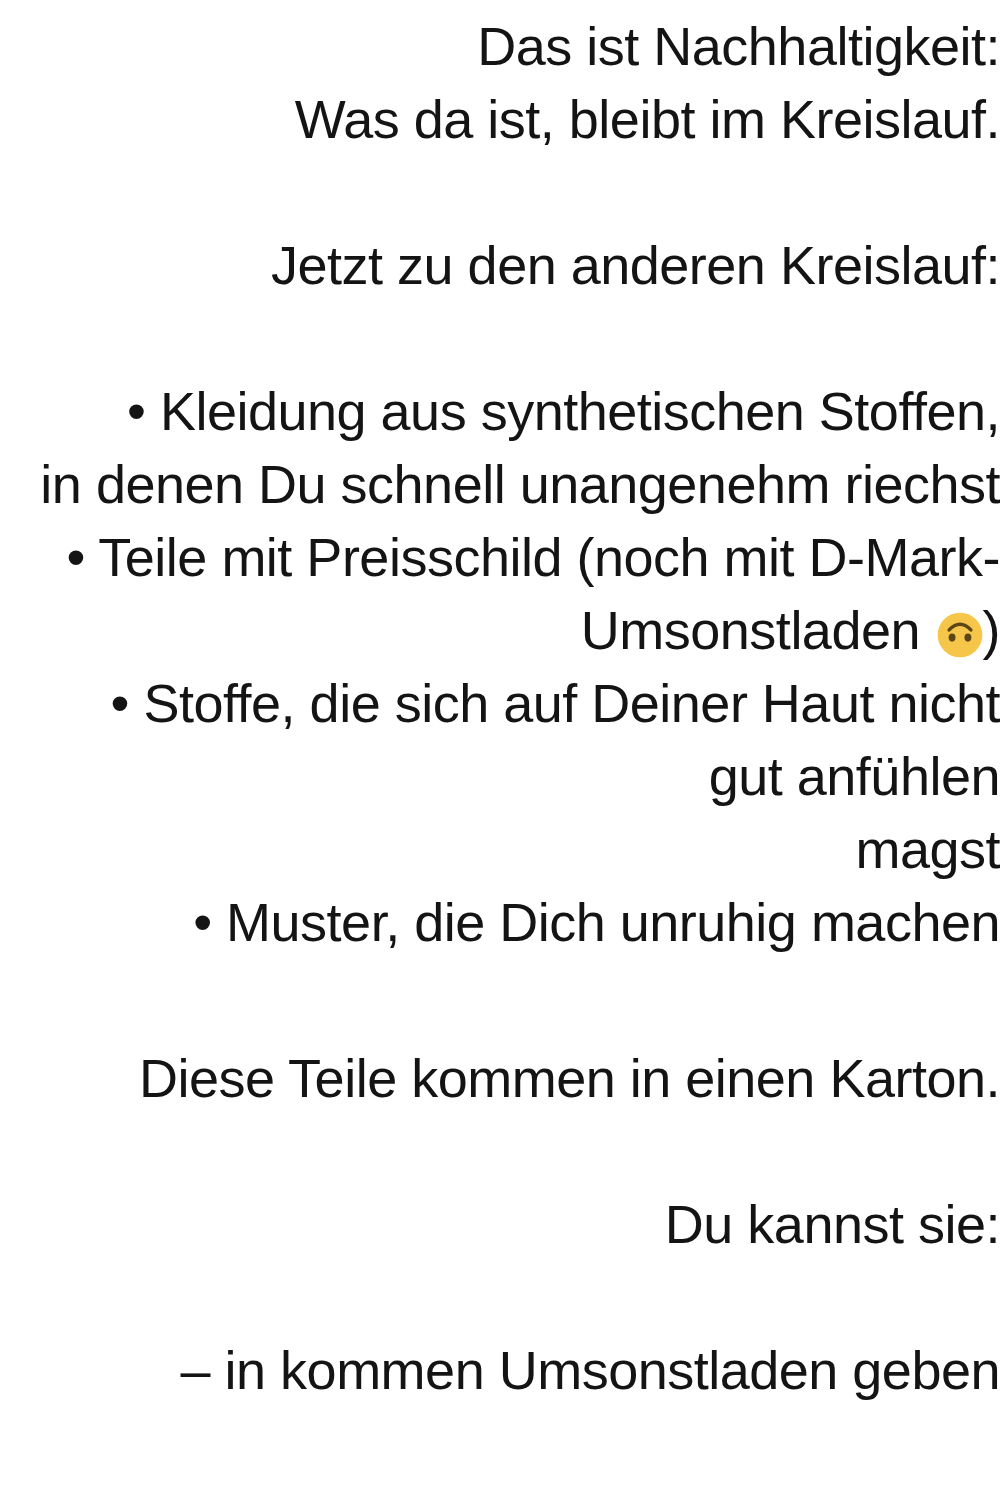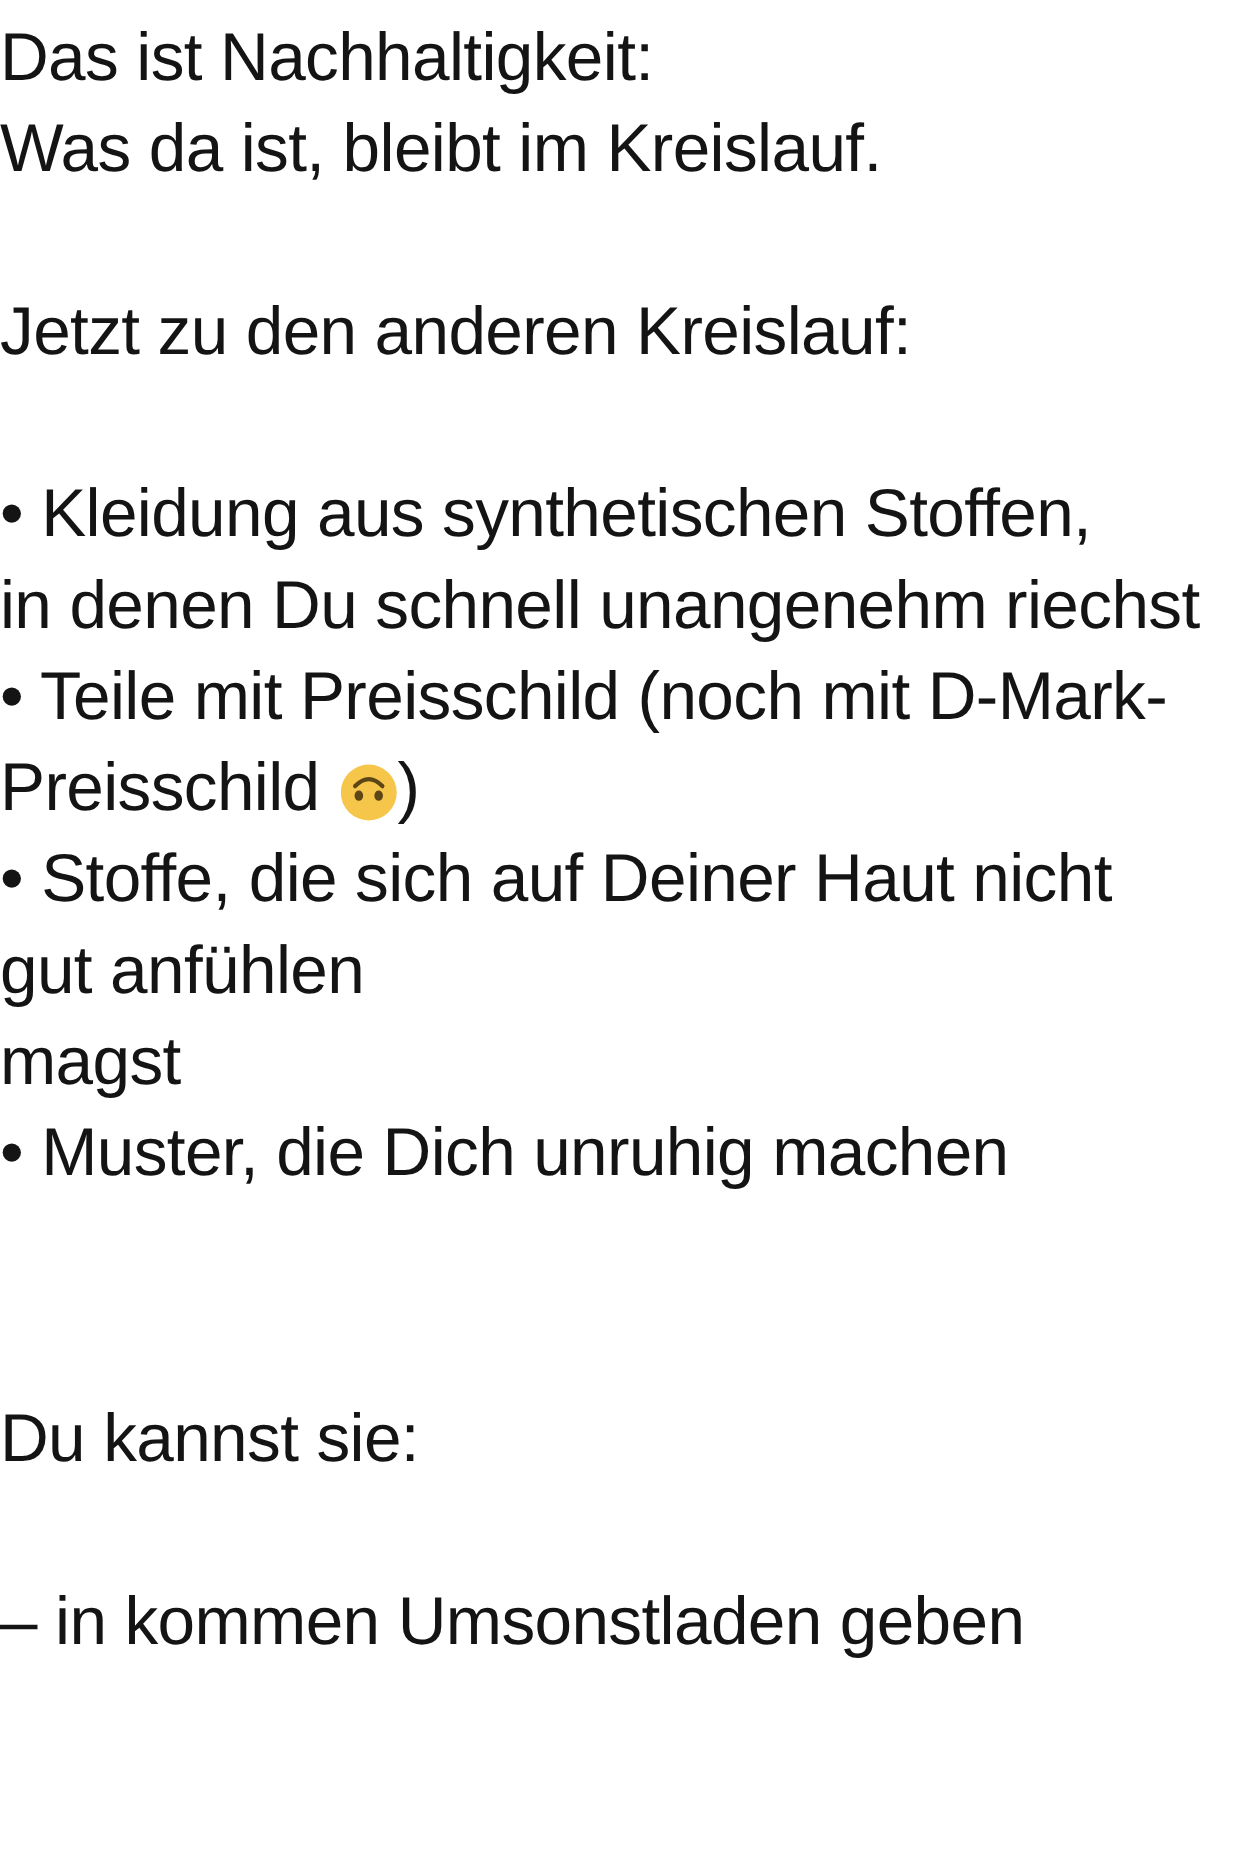--- a/index.html
+++ b/index.html
@@ -10,21 +10,21 @@
     width: 1000px;
     height: 1500px;
     background: #ffffff;
     overflow: hidden;
   }
   .poster {
     width: 1000px;
     height: 1500px;
     box-sizing: border-box;
     padding-top: 10px;
-    text-align: left;
+    text-align: right;
     font-family: "Liberation Sans", sans-serif;
     font-size: 54px;
     font-weight: 400;
     letter-spacing: -0.5px;
     color: #141414;
   }
   .line {
     height: 73px;
     line-height: 73px;
     white-space: nowrap;
@@ -56,37 +56,38 @@
   <div class="line">Jetzt zu den anderen Kreislauf:</div>
 
   <div class="spacer"></div>
 
   <div class="line">• Kleidung aus synthetischen Stoffen,</div>
   <div class="line">in denen Du schnell unangenehm riechst</div>
 
   <div class="line">• Teile mit Preisschild (noch mit D-Mark-</div>
 
   <div class="line">
-    <span>Preisschild </span><svg class="emoji" viewBox="0 0 36 36" xmlns="http://www.w3.org/2000/svg">
+    <span>Umsonstladen </span><svg class="emoji" viewBox="0 0 36 36" xmlns="http://www.w3.org/2000/svg">
       <circle cx="18" cy="18" r="17.5" fill="#F6C64A"></circle>
       <path d="M9.5 14 Q18 5.2 26.5 14" fill="none" stroke-width="2.7" stroke-linecap="round" stroke="#5C4616"></path>
       <ellipse cx="11.8" cy="20" rx="2.7" ry="3.2" fill="#5C4616"></ellipse>
       <ellipse cx="24.2" cy="20" rx="2.7" ry="3.2" fill="#5C4616"></ellipse>
     </svg><span>)</span>
   </div>
 
   <div class="line">• Stoffe, die sich auf Deiner Haut nicht</div>
   <div class="line">gut anfühlen</div>
 
   <div class="line">magst</div>
 
   <div class="line">• Muster, die Dich unruhig machen</div>
 
   <div class="spacer tall"></div>
 
+  <div class="line">Diese Teile kommen in einen Karton.</div>
 
   <div class="spacer"></div>
 
   <div class="line">Du kannst sie:</div>
 
   <div class="spacer"></div>
 
   <div class="line">– in kommen Umsonstladen geben</div>
 
 </div>

